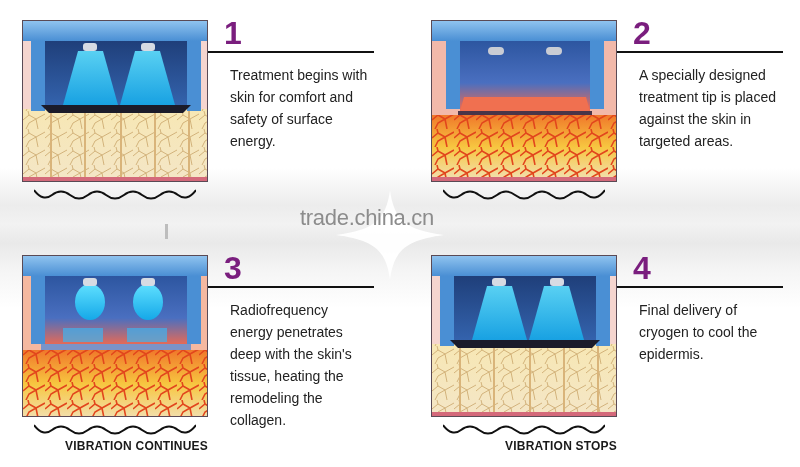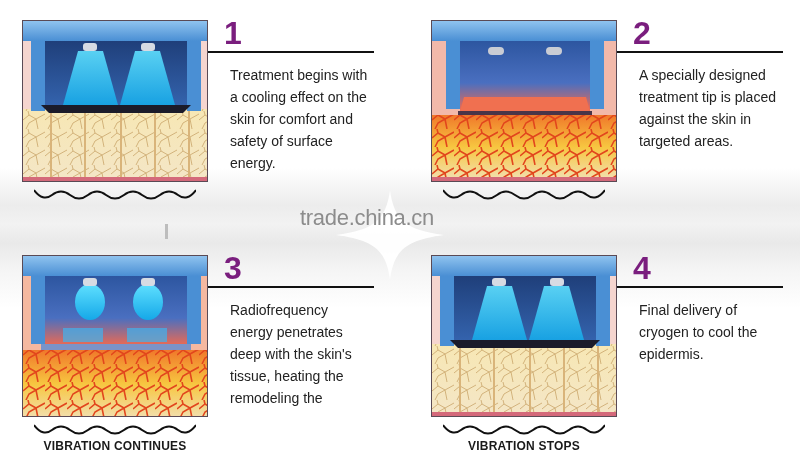--- a/index.html
+++ b/index.html
@@ -18,21 +18,21 @@
   }
   .tick-mark { position:absolute; left:165px; top:224px; width:3px; height:15px; background:#bdbdbd; }
 
   .panel { position:absolute; width:380px; height:230px; }
   .illus { position:absolute; left:0; top:0; width:186px; height:162px; border:1px solid #5a4a55; box-sizing:border-box; overflow:hidden; background:#f6eedd; }
   .num { position:absolute; left:202px; top:-4px; font-size:32px; font-weight:bold; color:#7a1e7e; line-height:34px; }
   .rule { position:absolute; left:186px; top:31px; width:166px; height:2px; background:#111; }
   .desc { position:absolute; left:208px; top:44px; width:170px; font-size:14px; line-height:22px; color:#222; }
   .desc div { white-space:nowrap; }
   .wave { position:absolute; left:12px; top:168px; width:162px; height:14px; }
-  .vlabel { position:absolute; left:0; top:184px; width:186px; text-align:center; font-size:12px; font-weight:bold; color:#1a1a1a; letter-spacing:0.2px; }
+  .vlabel { position:absolute; left:0; top:184px; width:186px; text-align:right; font-size:12px; font-weight:bold; color:#1a1a1a; letter-spacing:0.2px; }
 </style>
 </head>
 <body>
 
 <svg class="star" viewBox="0 0 108 90">
   <path d="M54 0 C58 30 70 40 108 45 C70 50 58 60 54 90 C50 60 38 50 0 45 C38 40 50 30 54 0 Z" fill="#ffffff" opacity="0.95"></path>
 </svg>
 <div class="watermark">trade.china.cn</div>
 <div class="tick-mark"></div>
 
@@ -95,21 +95,20 @@
       <path d="M112 30 L97 84 L152 84 L137 30 Z" fill="url(#spray)" opacity="0.9"></path>
       <rect x="60" y="22" width="14" height="8" rx="3" fill="#d7dbe3"></rect>
       <rect x="118" y="22" width="14" height="8" rx="3" fill="#d7dbe3"></rect>
       <path d="M18 84 L168 84 L160 92 L26 92 Z" fill="#1b1b2a"></path>
     </svg>
   </div>
   <div class="num">1</div>
   <div class="rule"></div>
   <div class="desc">
     <div>Treatment begins with</div>
-    <div>a cooling effect on the</div>
     <div>skin for comfort and</div>
     <div>safety of surface</div>
     <div>energy.</div>
   </div>
   <svg class="wave" viewBox="0 0 162 14">
       <path d="M0 2 Q9 14 18 7 T36 7 T54 7 T72 7 T90 7 T108 7 T126 7 T144 7 T162 2" fill="none" stroke="#111" stroke-width="2"></path>
     </svg>
 </div>
 
 <div class="panel" style="left:431px; top:20px;">
@@ -162,20 +161,21 @@
     </svg>
   </div>
   <div class="num">3</div>
   <div class="rule"></div>
   <div class="desc">
     <div>Radiofrequency</div>
     <div>energy penetrates</div>
     <div>deep with the skin's</div>
     <div>tissue, heating the</div>
     <div>remodeling the</div>
+    <div>collagen.</div>
   </div>
   <svg class="wave" viewBox="0 0 162 14">
       <path d="M0 2 Q9 14 18 7 T36 7 T54 7 T72 7 T90 7 T108 7 T126 7 T144 7 T162 2" fill="none" stroke="#111" stroke-width="2"></path>
     </svg>
   <div class="vlabel">VIBRATION CONTINUES</div>
 </div>
 
 <div class="panel" style="left:431px; top:255px;">
   <div class="illus">
     <svg width="186" height="162" viewBox="0 0 186 162">

